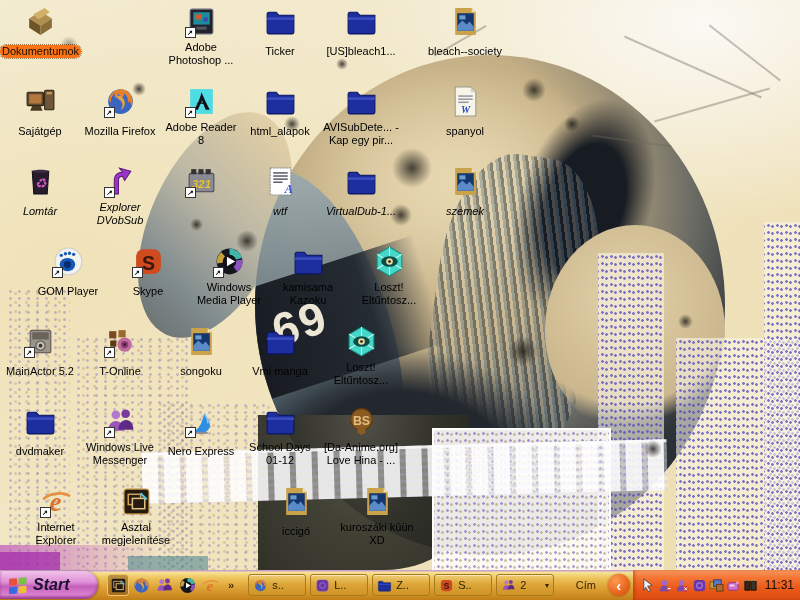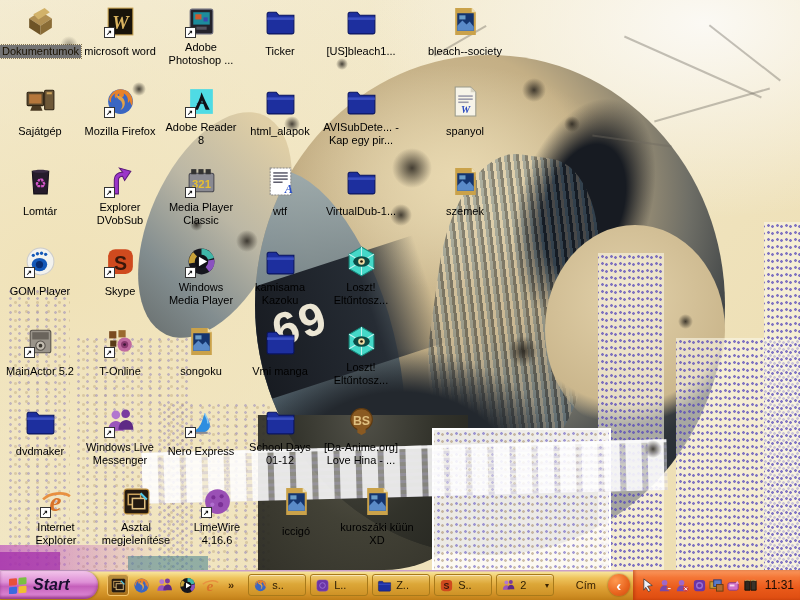--- a/index.html
+++ b/index.html
@@ -72,27 +72,27 @@
   .s4{left:592px;top:140px;width:80px;transform:rotate(8deg);}
   .s5{left:430px;top:40px;width:60px;transform:rotate(-30deg);}
   .magenta{position:absolute;left:0;top:545px;width:160px;height:25px;
     background:linear-gradient(90deg,rgba(186,70,190,.65),rgba(186,70,190,0));}
   .magenta2{position:absolute;left:0;top:552px;width:60px;height:18px;background:rgba(160,40,170,.7);}
   .teal1{position:absolute;left:128px;top:556px;width:80px;height:14px;background:rgba(70,130,140,.55);}
 
   
   .di{position:absolute;width:80px;text-align:center;z-index:5;cursor:pointer;}
   .c1{left:0px;}.c2{left:80px;}.c3{left:161px;}.c4{left:240px;}.c5{left:321px;}.c6{left:401px;margin-left:24px;}
-  .r1{top:5px;}.r2{top:85px;}.r3{top:165px;}.r4{top:245px;}.r5{top:325px;}.r6{top:405px;}.r7{top:485px;margin-left:16px;}
+  .r1{top:5px;}.r2{top:85px;}.r3{top:165px;font-style:italic;}.r4{top:245px;margin-left:28px;}.r5{top:325px;}.r6{top:405px;}.r7{top:485px;margin-left:16px;}
   .ic{position:relative;display:block;width:33px;height:33px;margin:0 auto 3px;}
   .ic svg{width:100%;height:100%;display:block;}
   .ic.sc::after{content:"\2197";position:absolute;left:0;bottom:0;width:9px;height:9px;background:#fff;
     border:1px solid #333;font-size:7px;line-height:9px;color:#000;font-weight:bold;text-align:center;}
   .lbl{display:inline-block;font-size:11px;line-height:1.18;color:#000;padding:0 2px;max-width:78px;word-wrap:break-word;}
-  .sel .lbl{background:#737373;color:#181000;outline:1px dotted rgba(60,40,0,.6);}
+  .sel .lbl{background:#f97316;color:#181000;outline:1px dotted rgba(60,40,0,.6);border-radius:6px;}
 
   
   .taskbar{position:absolute;left:0;top:570px;width:800px;height:30px;display:flex;align-items:center;box-sizing:border-box;
     background:linear-gradient(180deg,#caa0c8 0,#caa0c8 1px,#f7e49a 2px,#eec45c 8px,#dfa336 17px,#cd8c22 26px,#c07e18 30px);}
   .start{height:28px;flex:none;width:98px;display:flex;align-items:center;gap:5px;padding-left:8px;box-sizing:border-box;
     border-radius:0 14px 14px 0;cursor:pointer;
     background:linear-gradient(180deg,#f2c4ea 0%,#de8fd6 40%,#c45fba 55%,#d981d0 85%,#b858ae 100%);
     box-shadow:inset 0 -2px 3px rgba(120,30,110,.5),1px 0 2px rgba(0,0,0,.3);
     font-style:italic;font-weight:bold;font-size:16px;color:#1a1030;}
   .flag{width:20px;height:18px;display:block;}
@@ -361,25 +361,20 @@
     <div class="magenta"></div>
     <div class="magenta2"></div>
     <div class="teal1"></div>
   </div>
 
   <div class="di c1 r1 sel"><span class="ic">
         <svg>
           <use href="#i-docs"></use>
         </svg>
       </span><span class="lbl">Dokumentumok</span></div>
-  <div class="di c2 r1"><span class="ic sc">
-        <svg>
-          <use href="#i-wordblk"></use>
-        </svg>
-      </span><span class="lbl">microsoft word</span></div>
   <div class="di c3 r1"><span class="ic sc">
         <svg>
           <use href="#i-psd"></use>
         </svg>
       </span><span class="lbl">Adobe Photoshop ...</span></div>
   <div class="di c4 r1"><span class="ic">
         <svg>
           <use href="#i-folder"></use>
         </svg>
       </span><span class="lbl">Ticker</span></div>
@@ -432,21 +427,21 @@
       </span><span class="lbl">Lomtár</span></div>
   <div class="di c2 r3"><span class="ic sc">
         <svg>
           <use href="#i-dvob"></use>
         </svg>
       </span><span class="lbl">Explorer DVobSub</span></div>
   <div class="di c3 r3"><span class="ic sc">
         <svg>
           <use href="#i-mpc"></use>
         </svg>
-      </span><span class="lbl">Media Player Classic</span></div>
+      </span></div>
   <div class="di c4 r3"><span class="ic">
         <svg>
           <use href="#i-txt"></use>
         </svg>
       </span><span class="lbl">wtf</span></div>
   <div class="di c5 r3"><span class="ic">
         <svg>
           <use href="#i-folder"></use>
         </svg>
       </span><span class="lbl">VirtualDub-1...</span></div>
@@ -537,25 +532,20 @@
   <div class="di c1 r7"><span class="ic sc">
         <svg>
           <use href="#i-ie"></use>
         </svg>
       </span><span class="lbl">Internet Explorer</span></div>
   <div class="di c2 r7"><span class="ic">
         <svg>
           <use href="#i-showdesk"></use>
         </svg>
       </span><span class="lbl">Asztal megjelenítése</span></div>
-  <div class="di c3 r7"><span class="ic sc">
-        <svg>
-          <use href="#i-lime"></use>
-        </svg>
-      </span><span class="lbl">LimeWire 4.16.6</span></div>
   <div class="di c4 r7"><span class="ic">
         <svg>
           <use href="#i-img"></use>
         </svg>
       </span><span class="lbl">iccigó</span></div>
   <div class="di c5 r7"><span class="ic">
         <svg>
           <use href="#i-img"></use>
         </svg>
       </span><span class="lbl">kuroszáki küün XD</span></div>

